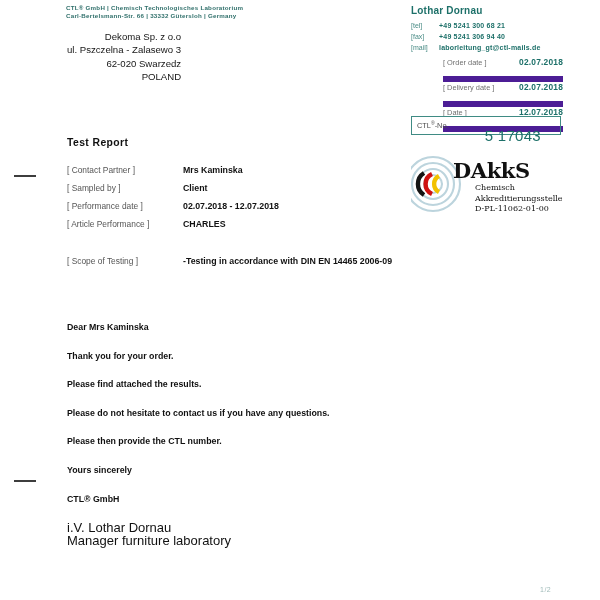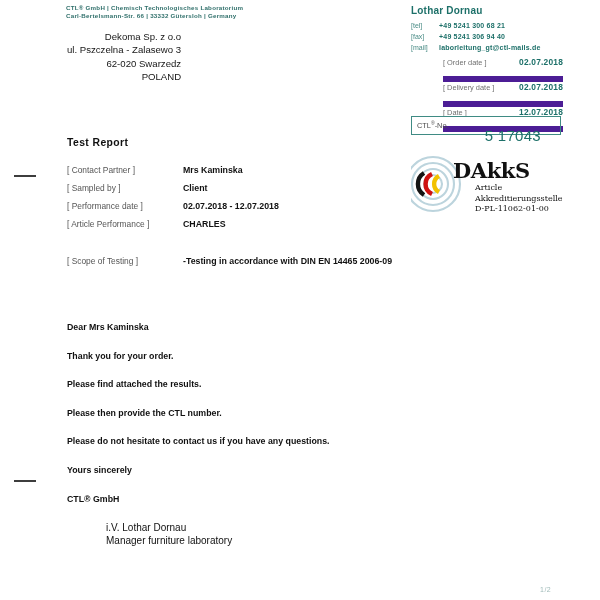--- a/index.html
+++ b/index.html
@@ -234,24 +234,23 @@
     font-size: 8.8px;
     font-weight: bold;
     color: #111;
     white-space: nowrap;
   }
 
   .signature {
     position: absolute;
     left: 67px;
     top: 521px;
-    font-size: 10px;
+    font-size: 13px;
     line-height: 13.2px;
     color: #111;
-    margin-left: 39px;
   }
   .signature div { white-space: nowrap; }
 
   .page-marker {
     position: absolute;
     left: 540px;
     top: 586px;
     font-size: 7px;
     color: #9fbab8;
     letter-spacing: 0.5px;
@@ -320,21 +319,21 @@
       <circle cx="22" cy="31" r="27"></circle>
     </g>
     <g fill="none" stroke-width="4.4" stroke-linecap="butt">
       <path d="M13 20 A 13 13 0 0 0 13 42" stroke="#141414"></path>
       <path d="M21 21 A 11 11 0 0 0 21 41" stroke="#cf1111"></path>
       <path d="M28 23 A 9 9 0 0 0 28 39" stroke="#f2c200"></path>
     </g>
   </svg>
   <div class="dakks-word">DAkkS</div>
   <div class="dakks-sub">
-    <div>Article</div>
+    <div>Chemisch</div>
     <div>Akkreditierungsstelle</div>
     <div>D-PL-11062-01-00</div>
   </div>
 </div>
 
 <div class="doc-title">Test Report</div>
 
 <div class="field-list">
   <div class="field-row">
     <span class="fkey">[ Contact Partner ]</span>
@@ -356,22 +355,22 @@
 
 <div class="scope-row">
   <span class="fkey">[ Scope of Testing ]</span>
   <span class="fval">-Testing in accordance with DIN EN 14465 2006-09</span>
 </div>
 
 <div class="letter">
   <p>Dear Mrs Kaminska</p>
   <p>Thank you for your order.</p>
   <p>Please find attached the results.</p>
+  <p>Please do not hesitate to contact us if you have any questions.</p>
   <p>Please then provide the  CTL number.</p>
-  <p>Please do not hesitate to contact us if you have any questions.</p>
   <p>Yours sincerely</p>
   <p>CTL® GmbH</p>
 </div>
 
 <div class="signature">
   <div>i.V. Lothar Dornau</div>
   <div>Manager furniture laboratory</div>
 </div>
 
 <div class="page-marker">1/2</div>

